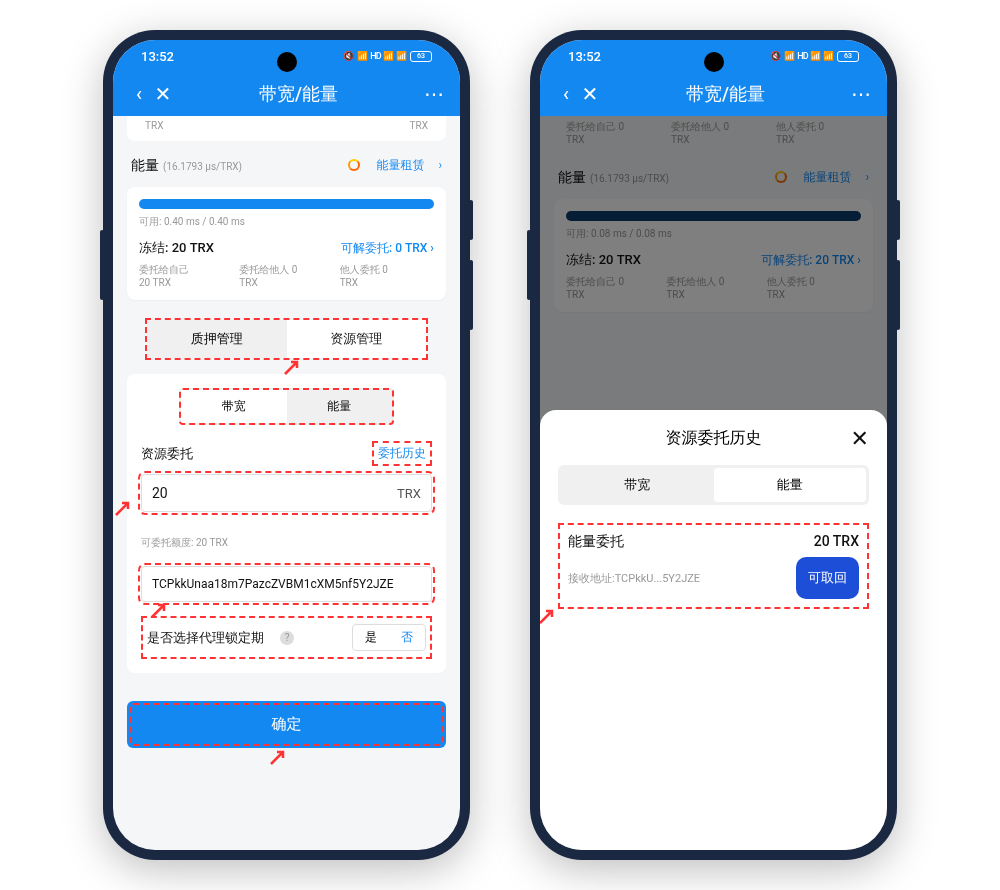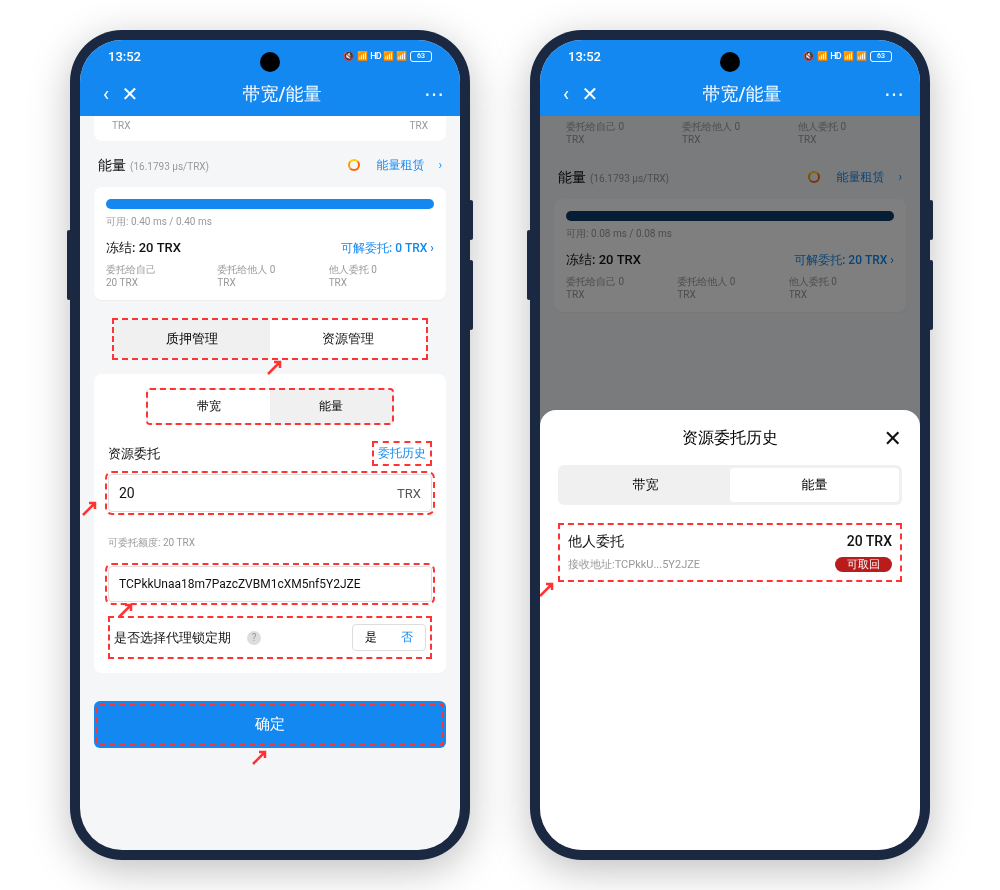--- a/index.html
+++ b/index.html
@@ -1,17 +1,17 @@
 <!DOCTYPE html>
 <html><head>
 <meta charset="utf-8">
 <style>
 *{box-sizing:border-box;margin:0;padding:0;font-family:-apple-system,BlinkMacSystemFont,"Segoe UI",Roboto,sans-serif}
 body{background:#fff;width:1000px;height:890px;display:flex;gap:60px;padding:30px 50px;align-items:flex-start;justify-content:center}
-.phone{width:400px;height:830px;background:#1a2842;border-radius:52px;padding:10px;position:relative;box-shadow:0 10px 40px rgba(0,0,0,.25)}
+.phone{width:367px;height:830px;background:#1a2842;border-radius:52px;padding:10px;position:relative;box-shadow:0 10px 40px rgba(0,0,0,.25)}
 .phone-inner{width:100%;height:100%;border-radius:42px;overflow:hidden;background:#f5f6f8;position:relative}
 .side-btn{position:absolute;background:#1a2842;border-radius:3px}
 .sb1{right:-3px;top:170px;width:4px;height:40px}
 .sb2{right:-3px;top:230px;width:4px;height:70px}
 .sb3{left:-3px;top:200px;width:4px;height:70px}
 .notch{position:absolute;top:0;left:50%;transform:translateX(-50%);width:20px;height:20px;background:#000;border-radius:50%;top:12px;z-index:100}
 .status-bar{height:32px;background:#1488f1;display:flex;align-items:center;justify-content:space-between;padding:0 28px;color:#fff;font-size:13px;font-weight:500}
 .status-right{display:flex;align-items:center;gap:3px;font-size:10px}
 .header{height:44px;background:#1488f1;display:flex;align-items:center;padding:0 14px;color:#fff}
 .header-title{flex:1;text-align:center;font-size:18px;font-weight:500}
@@ -63,21 +63,21 @@
 .sheet-hdr{display:flex;align-items:center;justify-content:center;position:relative;margin-bottom:16px}
 .sheet-title{font-size:16px;font-weight:500}
 .sheet-close{position:absolute;right:0;font-size:22px;color:#111}
 .sheet-tabs{display:flex;background:#f0f0f0;border-radius:6px;padding:3px;margin-bottom:18px}
 .sheet-tab{flex:1;text-align:center;padding:8px;font-size:13px;border-radius:4px}
 .sheet-tab.active{background:#fff}
 .hist-item{border:2px dashed #f33;padding:8px;position:relative}
 .hist-row1{display:flex;justify-content:space-between;font-size:14px;color:#111;font-weight:500;margin-bottom:6px}
 .hist-row2{display:flex;justify-content:space-between;align-items:center}
 .hist-addr{font-size:11px;color:#999}
-.hist-btn{background:#b91c1c;color:#fff;font-size:11px;padding:0 12px;border-radius:10px}
+.hist-btn{background:#1d4ed8;color:#fff;font-size:13px;padding:12px 12px;border-radius:10px}
 .bg-delegate-row{display:flex;padding:4px 26px 8px;gap:20px}
 .bg-del-col{flex:1;font-size:10px;color:#999}
 .sicon{display:inline-block;font-size:9px;letter-spacing:-1px}
 .batt{display:inline-flex;align-items:center;border:1px solid #fff;border-radius:3px;padding:0 1px;height:11px;width:22px;font-size:7px;justify-content:center}
 </style>
 </head>
 <body>
 
 <div class="phone">
 <div class="side-btn sb1"></div>
@@ -272,21 +272,21 @@
     <div class="sheet-hdr">
       <span class="sheet-title">资源委托历史</span>
       <span class="sheet-close">✕</span>
     </div>
     <div class="sheet-tabs">
       <div class="sheet-tab">带宽</div>
       <div class="sheet-tab active">能量</div>
     </div>
     <div class="hist-item">
       <div class="hist-row1">
-        <span>他人委托</span>
+        <span>能量委托</span>
         <span>20 TRX</span>
       </div>
       <div class="hist-row2">
         <span class="hist-addr"><span>接收地址:</span><span>TCPkkU...5Y2JZE</span></span>
         <span class="hist-btn">可取回</span>
       </div>
       <svg class="arrow" style="bottom:-20px;left:-24px" viewBox="0 0 24 24">
               <path d="M4 20 L16 8 M10 8 L16 8 L16 14" stroke="#f33" stroke-width="2.5" fill="none"></path>
             </svg>
     </div>

